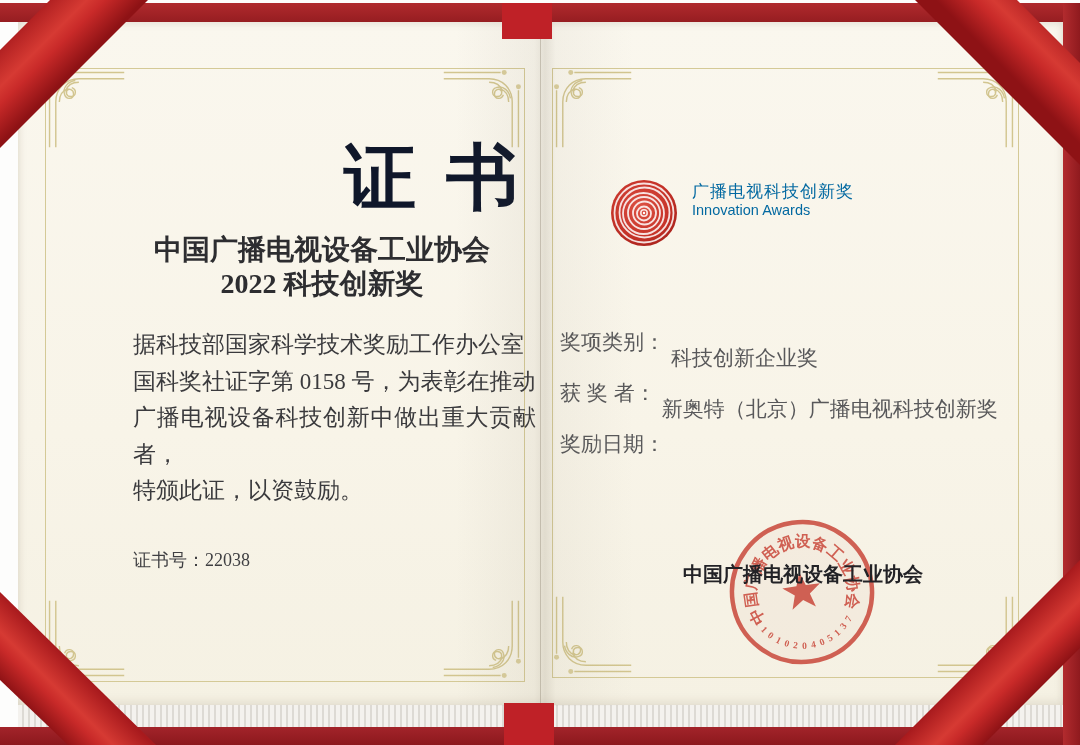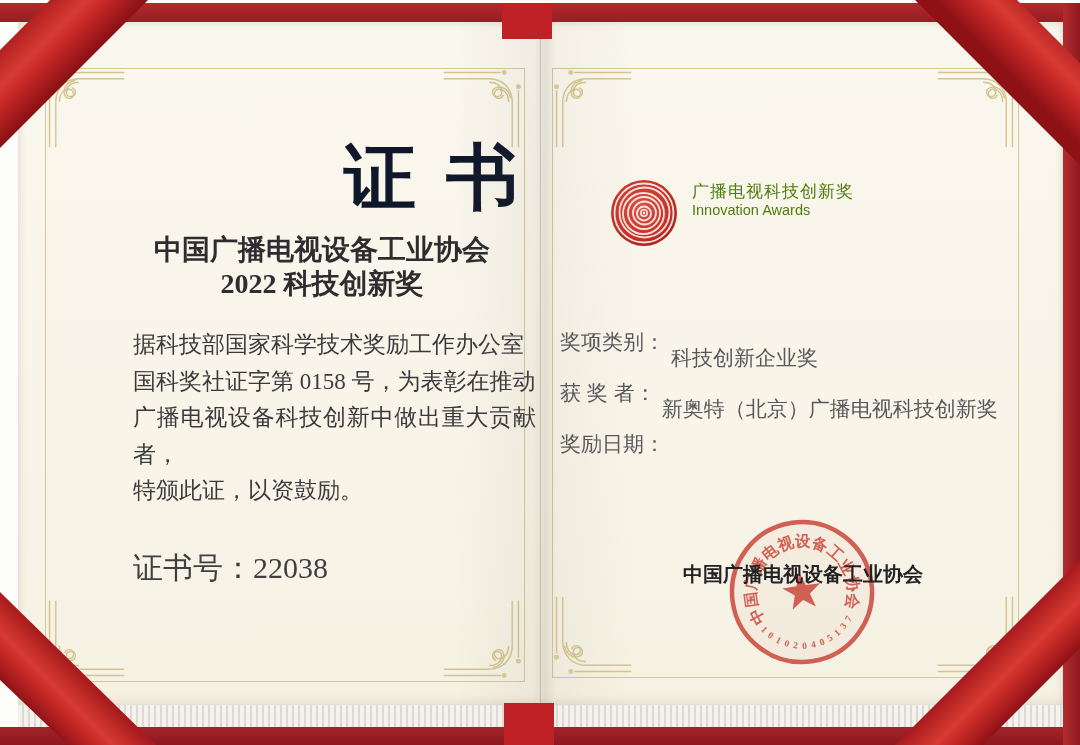--- a/index.html
+++ b/index.html
@@ -39,25 +39,25 @@
     position:absolute;top:142px;left:0;width:100%;text-align:right;
     font-size:72px;font-weight:bold;color:#0f172a;letter-spacing:6px;line-height:1;
   }
   .org-block{position:absolute;top:233px;left:0;width:100%;text-align:center;color:#2d2d30;font-weight:bold;}
   .org-line1{font-size:28px;line-height:34px;}
   .org-line2{font-size:28px;line-height:34px;}
   .body-block{
     position:absolute;top:327px;left:13px;width:403px;color:#3a3a3d;
     font-size:23px;line-height:36.5px;text-align:justify;text-justify:inter-ideograph;
   }
-  .cert-no{position:absolute;top:548px;left:13px;font-size:30px;color:#3f3f42;}
+  .cert-no{position:absolute;top:548px;left:13px;font-size:18px;color:#3f3f42;}
   .cert-no span{display:inline;}
   
   .logo-svg{position:absolute;left:608px;top:177px;z-index:4;}
-  .logo-text{position:absolute;left:692px;top:181px;z-index:4;font-family:"Liberation Sans","DejaVu Sans",sans-serif;color:#4d7c0f;}
+  .logo-text{position:absolute;left:692px;top:181px;z-index:4;font-family:"Liberation Sans","DejaVu Sans",sans-serif;color:#0369a1;}
   .logo-zh{font-size:17px;line-height:21px;letter-spacing:1px;}
   .logo-en{font-size:14.5px;line-height:17px;}
   .fields{position:absolute;left:560px;top:324px;z-index:4;font-family:"Liberation Sans","DejaVu Sans",sans-serif;color:#58585a;}
   .field-row{display:flex;font-size:21px;line-height:35px;}
   .field-label{white-space:pre;}
   .field-value{margin-left:6px;white-space:pre;margin-top:16px;}
   .seal-svg{position:absolute;left:690px;top:480px;z-index:5;}
   .issuer{
     position:absolute;left:658px;top:561px;width:290px;z-index:6;text-align:center;
     font-size:20px;font-weight:bold;color:#222226;line-height:27px;

